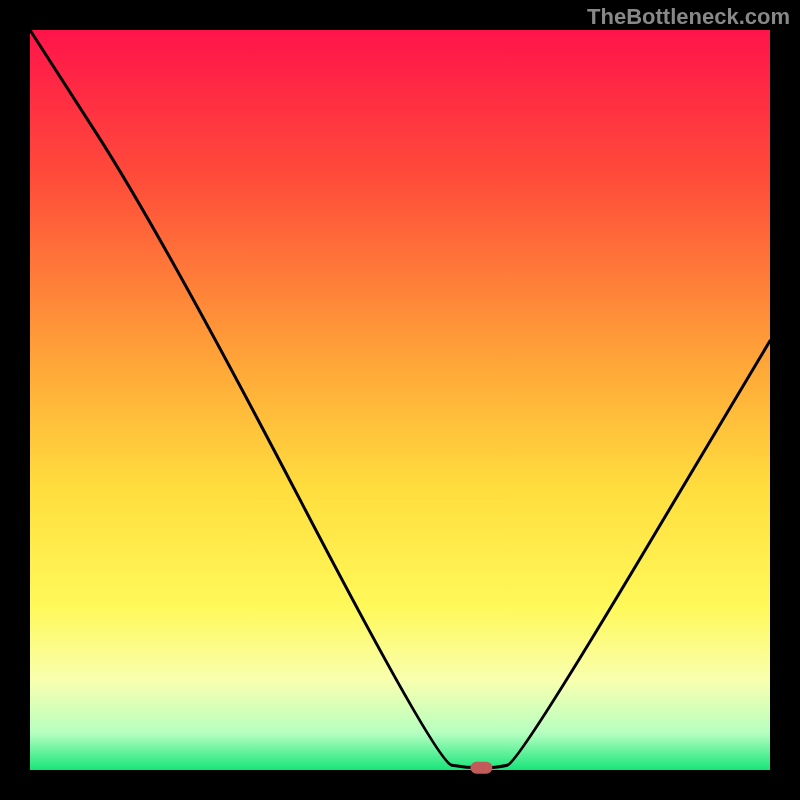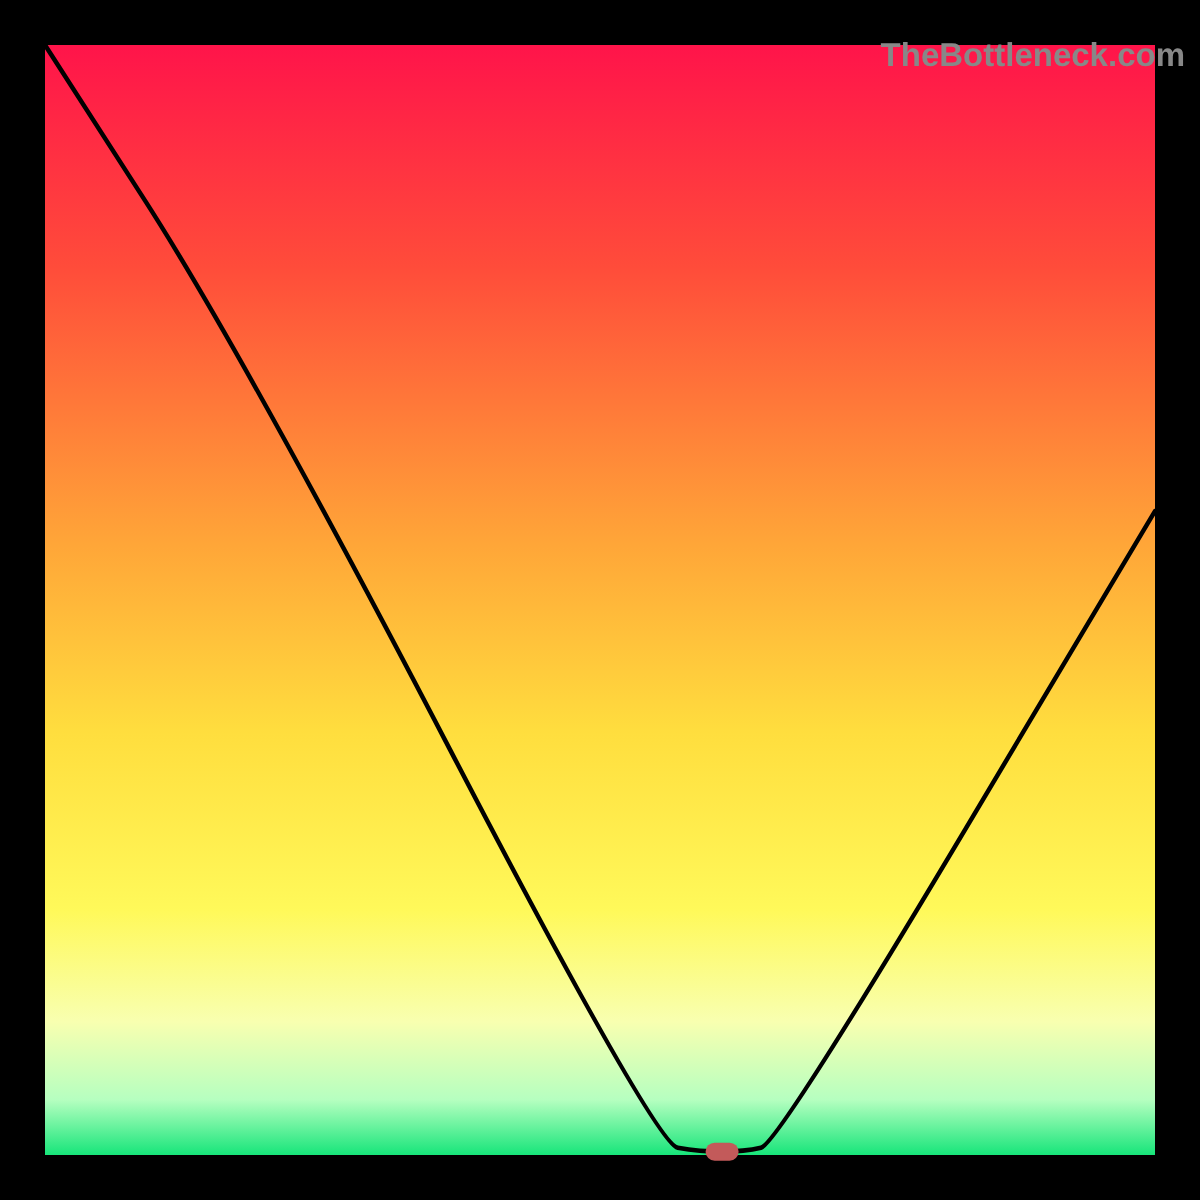--- a/index.html
+++ b/index.html
@@ -20,21 +20,20 @@
   }
   .watermark {
     position: absolute;
     top: 4px;
     right: 10px;
     font-family: Arial, Helvetica, sans-serif;
     font-size: 22px;
     font-weight: bold;
     color: #888;
     letter-spacing: 0px;
-    margin-top: 20px;
   }
 </style>
 </head>
 <body>
 <div class="wrap">
 
 <svg id="chart" width="800" height="800" viewBox="0 0 800 800">
   <defs>
     <linearGradient id="bg-grad" x1="0" y1="0" x2="0" y2="1">
           <stop offset="0%" stop-color="#ff144a"></stop>

